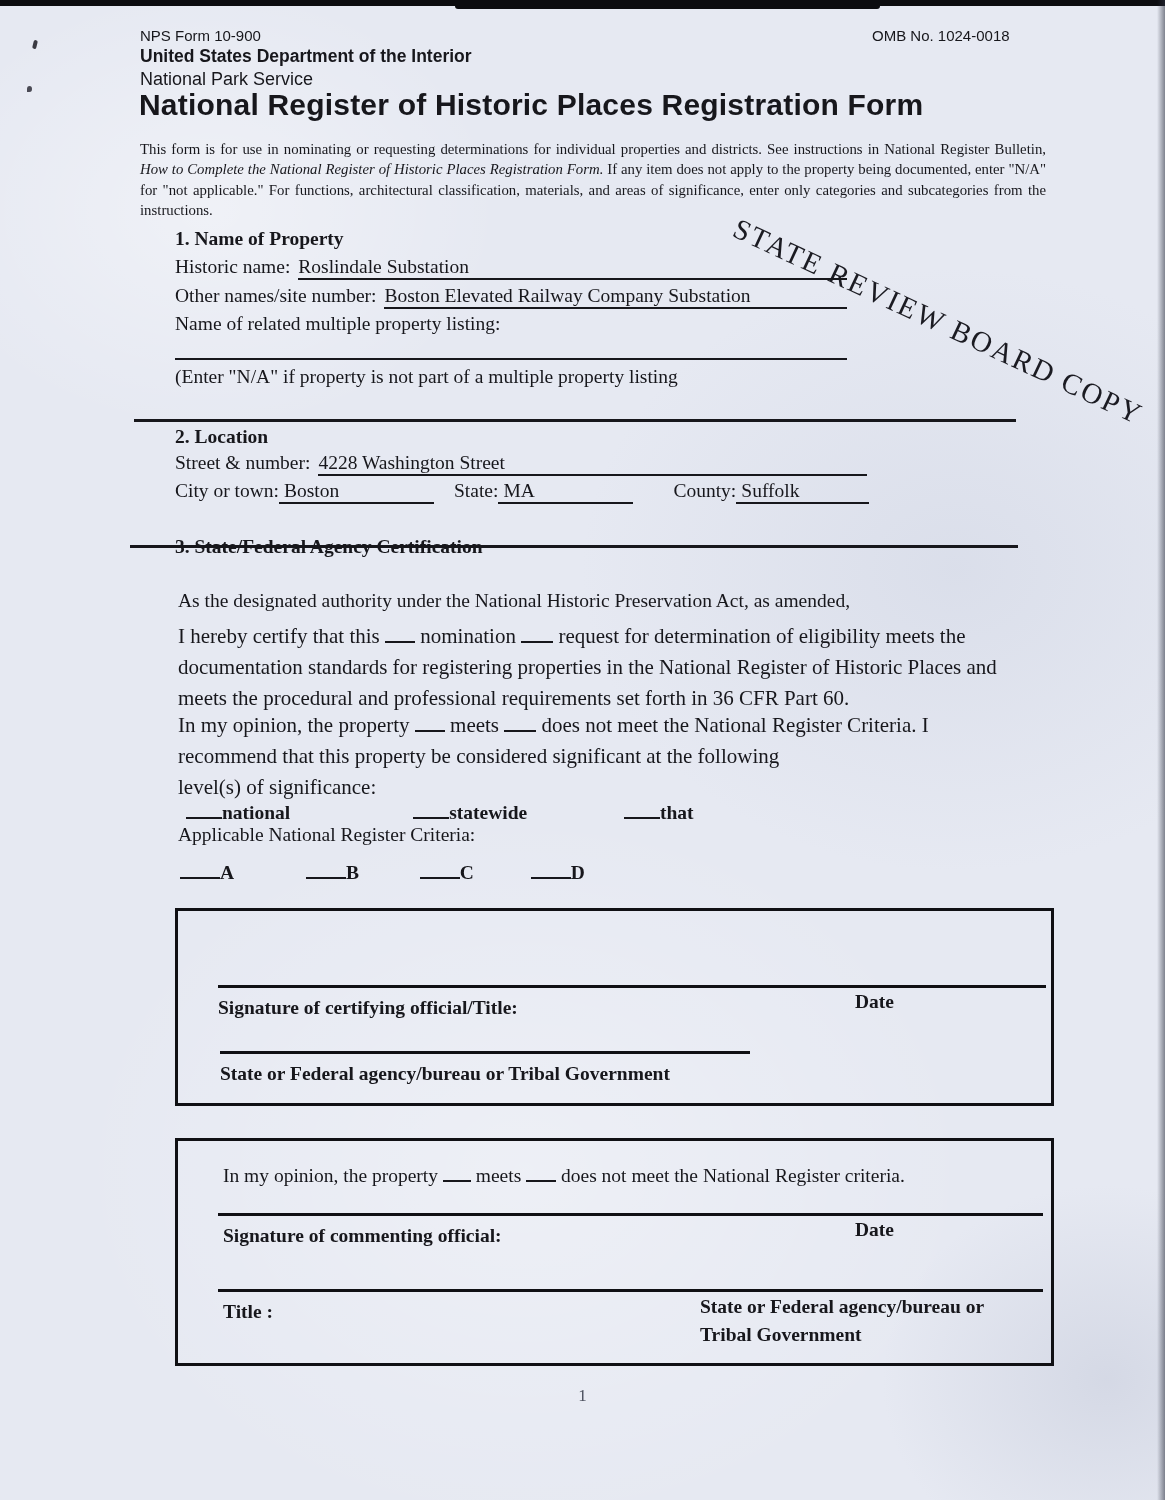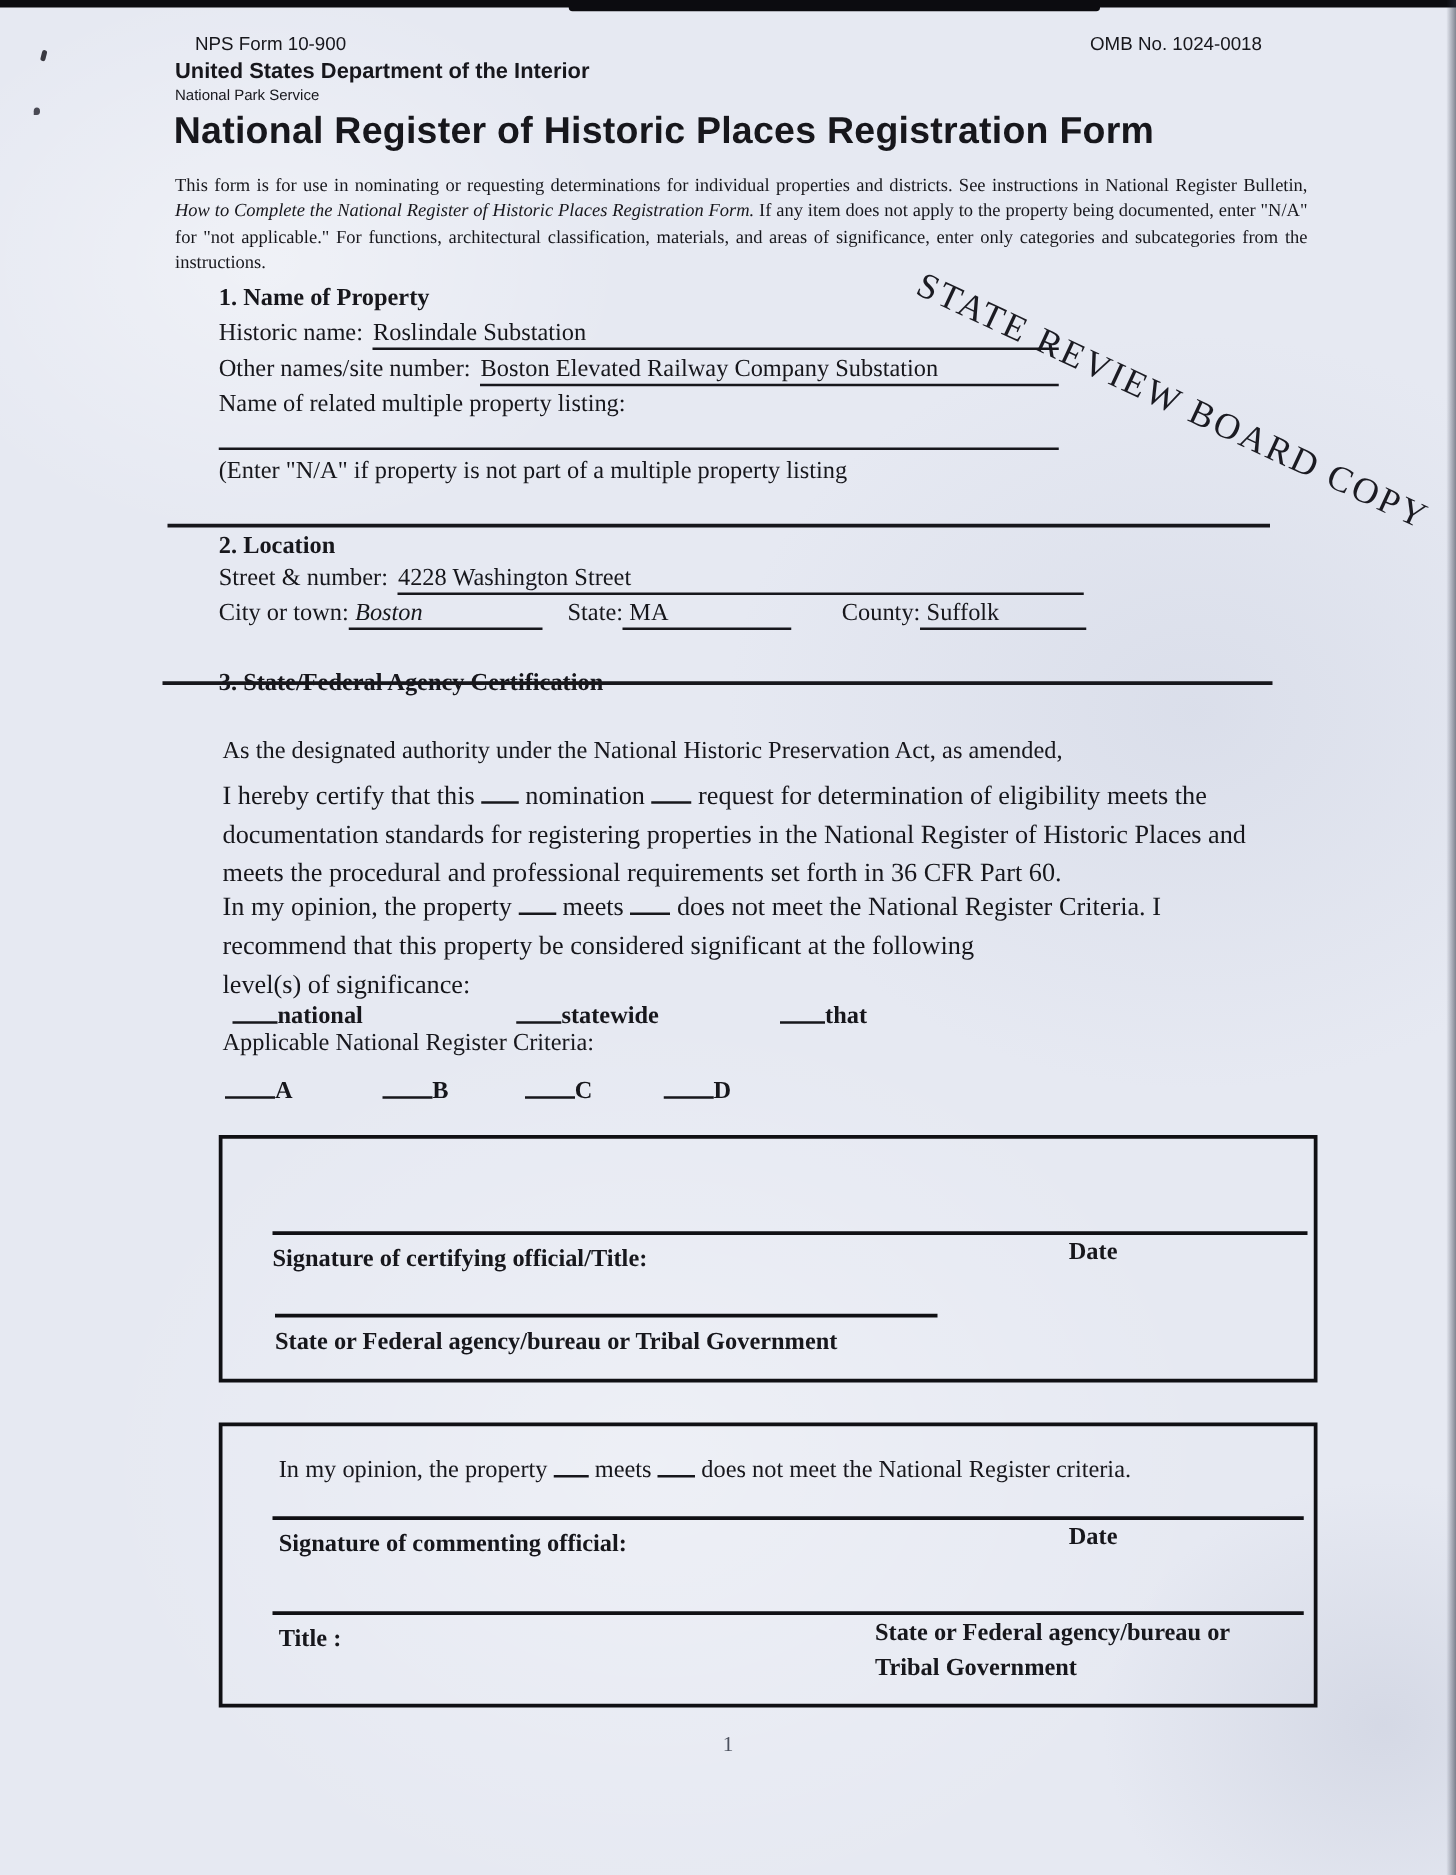--- a/index.html
+++ b/index.html
@@ -23,21 +23,21 @@
   .scan-top { position:absolute; left:0; top:0; width:100%; height:6px; background:#0c0c10; }
   .scan-top2 { position:absolute; left:455px; top:0; width:425px; height:9px; background:#0c0c10; border-radius:0 0 3px 3px; }
   .scan-right { position:absolute; right:0; top:0; width:8px; height:100%;
     background:linear-gradient(to left, rgba(42,46,60,.55), rgba(42,46,60,0)); }
   .speck1 { position:absolute; left:33px; top:40px; width:4px; height:9px; background:#3a3a42; border-radius:2px; transform:rotate(14deg); }
   .speck2 { position:absolute; left:27px; top:86px; width:5px; height:6px; background:#4a4a54; border-radius:50% 50% 50% 0; }
 
   
   .h-small { font-size:15px; }
   .h-dept  { font-size:17.5px; font-weight:bold; }
-  .h-nps   { font-size:12px; }
+  .h-nps   { font-size:18px; }
   .h-title { font-size:30px; font-weight:bold; letter-spacing:.2px; }
 
   .intro { left:140px; top:139px; width:906px; font-size:14.8px; line-height:1.38; text-align:justify; }
 
   .stamp {
     left:742px; top:212px; transform:rotate(25deg); transform-origin:0 0;
     font-size:29px; letter-spacing:2.2px; color:#1b1b22; white-space:nowrap;
   }
   .row { position:absolute; font-size:19.5px; white-space:nowrap; }
   .field-row { position:absolute; display:flex; font-size:19.5px; }
@@ -59,21 +59,21 @@
 <body>
 
 <div class="page">
 
   <div class="scan-top"></div>
   <div class="scan-top2"></div>
   <div class="scan-right"></div>
   <div class="speck1"></div>
   <div class="speck2"></div>
 
-  <div class="abs sans h-small" style="left:140px; top:27px;margin-left:16px;">NPS Form 10-900</div>
+  <div class="abs sans h-small" style="left:140px; top:27px;">NPS Form 10-900</div>
   <div class="abs sans h-small" style="left:872px; top:27px;">OMB No. 1024-0018</div>
   <div class="abs sans h-dept" style="left:140px; top:46px;">United States Department of the Interior</div>
   <div class="abs sans h-nps" style="left:140px; top:69px;">National Park Service</div>
   <div class="abs sans h-title" style="left:139px; top:88px;">National Register of Historic Places Registration Form</div>
 
   <div class="abs intro"><span>This form is for use in nominating or requesting determinations for individual properties and districts.  See instructions in National Register Bulletin, </span><span class="i">How to Complete the National Register of Historic Places Registration Form.</span><span>  If any item does not apply to the property being documented, enter "N/A" for "not applicable."  For functions, architectural classification, materials, and areas of significance, enter only categories and subcategories from the instructions.</span></div>
 
   <div class="abs stamp">STATE REVIEW BOARD COPY</div>
 
   <div class="row b" style="left:175px; top:228px;">1.   Name of Property</div>
@@ -97,21 +97,21 @@
   <div class="rule" style="left:134px; top:419px; width:882px;"></div>
 
   <div class="row b" style="left:175px; top:426px;">2.   Location</div>
 
   <div class="field-row" style="left:175px; top:452px; width:692px;">
     <span>Street &amp; number:</span>
       <span class="val">4228 Washington Street</span>
   </div>
 
   <div class="row" style="left:175px; top:480px;">
-    <span>City or town:</span><span class="ulv" style="width:150px;font-style:italic;">Boston</span><span style="margin-left:20px;">State:</span><span class="ulv" style="width:130px;">MA</span><span style="margin-left:40px;">County:</span><span class="ulv" style="width:128px;">Suffolk</span>
+    <span>City or town:</span><span class="ulv" style="width:150px;">Boston</span><span style="margin-left:20px;">State:</span><span class="ulv" style="width:130px;">MA</span><span style="margin-left:40px;">County:</span><span class="ulv" style="width:128px;">Suffolk</span>
   </div>
 
 
   <div class="rule" style="left:130px; top:545px; width:888px;"></div>
 
   <div class="row b" style="left:175px; top:536px;">3.   State/Federal Agency Certification</div>
 
   <div class="row" style="left:178px; top:590px;">As the designated authority under the National Historic Preservation Act, as amended,</div>
 
   <div class="para" style="left:178px; top:621px; width:838px;">

